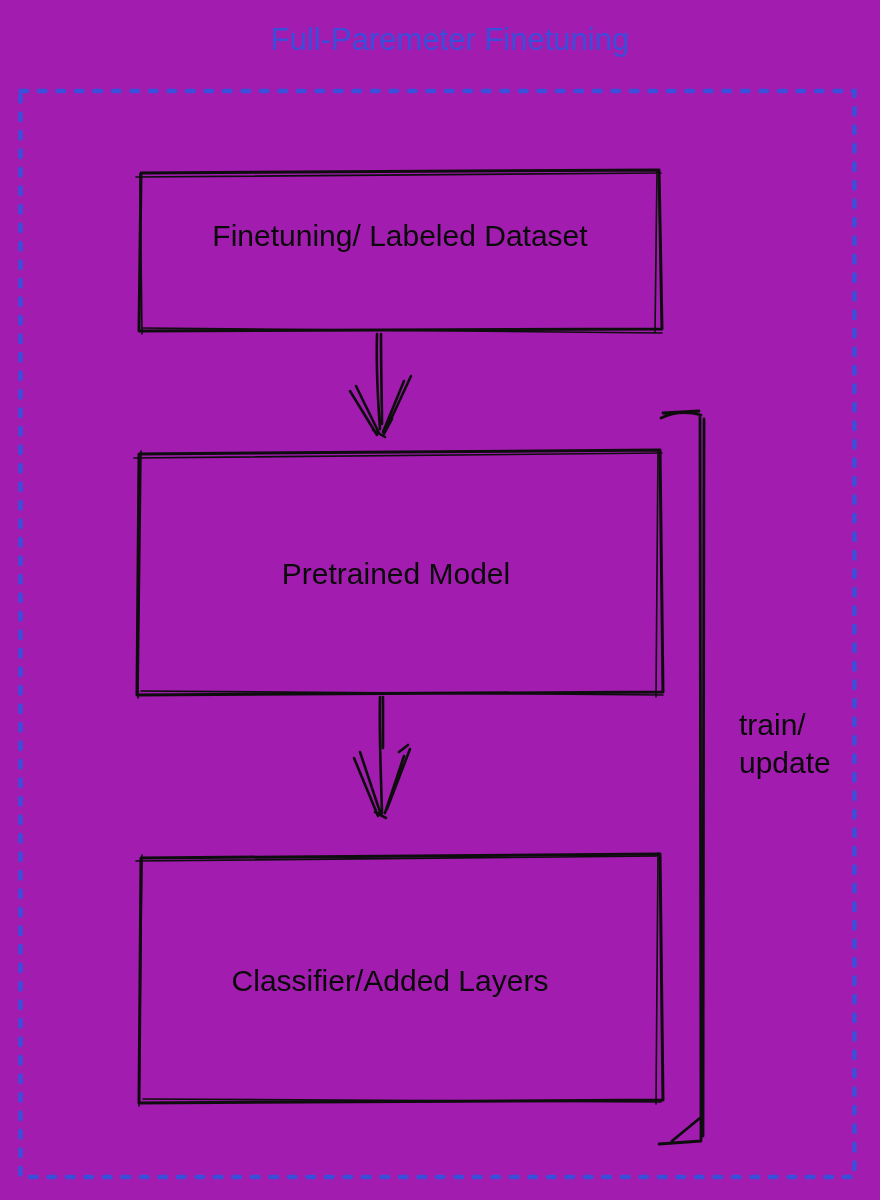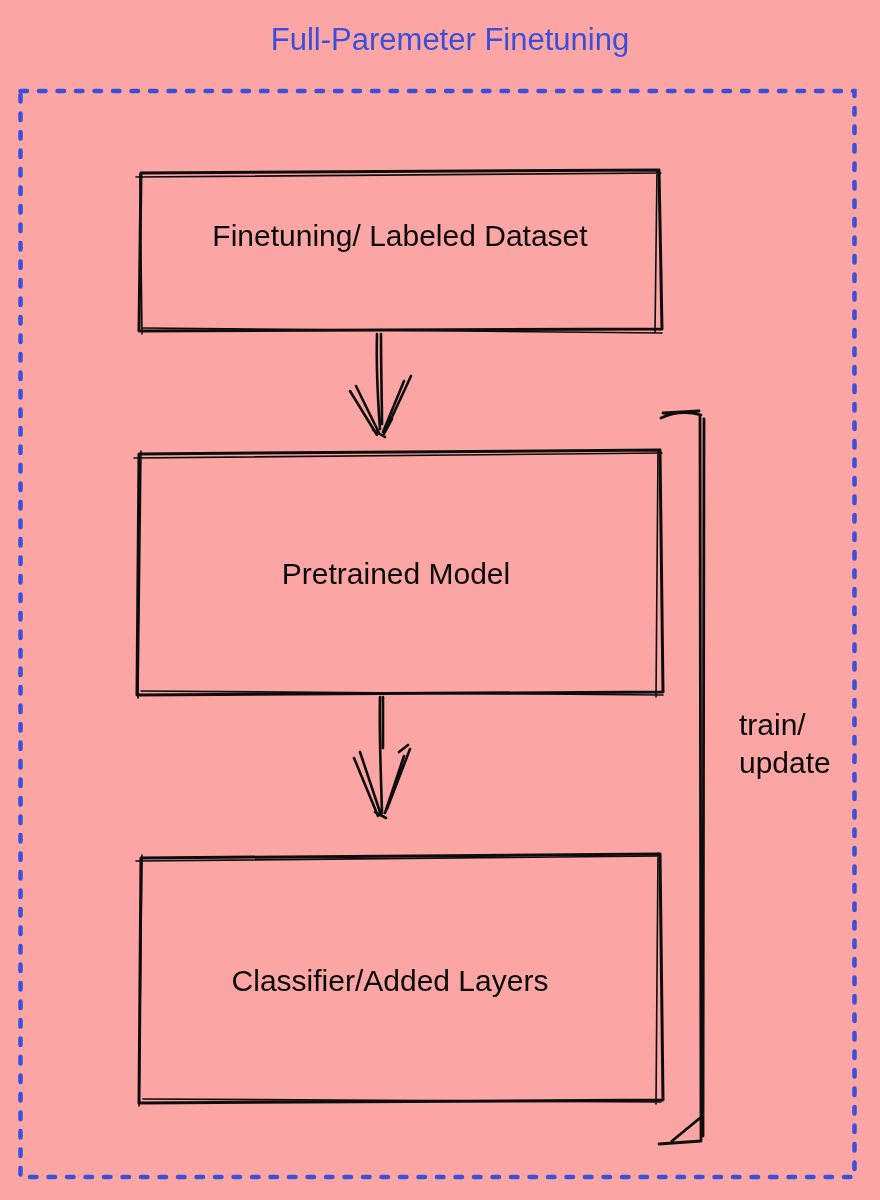--- a/index.html
+++ b/index.html
@@ -5,21 +5,21 @@
   html, body {
     margin: 0;
     padding: 0;
     background: #ffffff;
     font-family: "Liberation Sans", sans-serif;
   }
   .page {
     position: relative;
     width: 880px;
     height: 1200px;
-    background: #fca5a5;
+    background: #a21caf;
     overflow: hidden;
   }
   svg { display: block; }
   .sketch {
     fill: none;
     stroke: #0d0d0d;
     stroke-linecap: round;
     stroke-linejoin: round;
   }
   .node-label {

